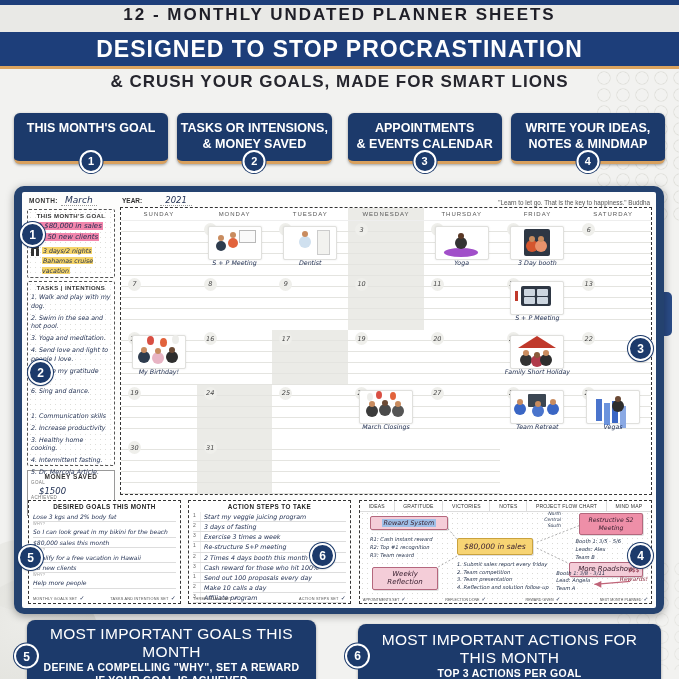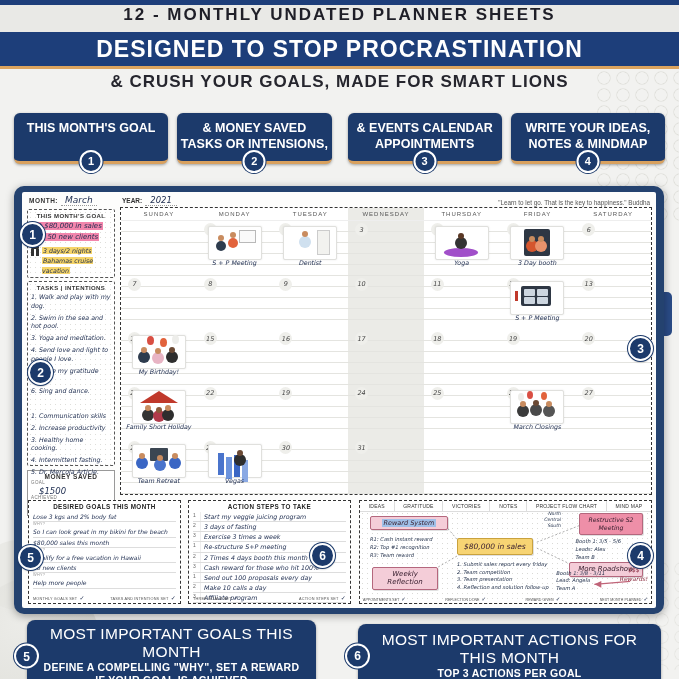--- a/index.html
+++ b/index.html
@@ -63,21 +63,21 @@
   .tasks-box{height:185px}
   .tasks-box p{margin:0 0 3.5px;font-size:6.3px;line-height:1.35}
   .tlist2{margin-top:16px}
   .money-box{border:1px solid #999;margin-top:4px;padding:1px 3px 3px;background:#fff}
   .money-title{font-size:6.5px;font-weight:700;text-align:center;letter-spacing:.5px;color:#333;margin:1px 0}
   .money-row .lbl{font-size:4.5px;color:#777;letter-spacing:.4px;display:block;line-height:1.1}
   .money-val{font-size:8.5px;margin-left:8px;line-height:1.2}
   
   .calendar{position:absolute;left:98px;top:2px;right:4px;height:301px}
   .cal-top{display:flex;justify-content:space-between;align-items:flex-end;padding:0 2px;height:12px}
-  .year-row{display:flex;gap:3px;align-items:baseline}
+  .year-row{display:flex;gap:18px;align-items:baseline}
   .year-label{font-size:6.5px;font-weight:700;color:#333}
   .year-value{font-size:8.5px;border-bottom:1px dotted #999;padding:0 5px}
   .cal-quote{font-size:6.3px;color:#555}
   .cal-frame{position:absolute;left:0;right:0;top:13px;bottom:0;border:1.5px dashed #333;
     display:flex;flex-direction:column;box-sizing:border-box;background:#fff}
   .cal-heads{display:flex;height:12px;border-bottom:1px solid #eee}
   .cal-head{flex:1;font-size:6px;letter-spacing:1px;color:#555;text-align:center;line-height:12px}
   .cal-body{flex:1;display:flex;flex-wrap:wrap}
   .cal-cell{width:14.2857%;height:20%;position:relative;box-sizing:border-box;background-color:#fff;
     background-image:repeating-linear-gradient(to bottom, transparent 0 10px, #e4e4e0 10px 11px)}
@@ -209,27 +209,27 @@
   <span>DESIGNED TO STOP PROCRASTINATION</span>
 </div>
 <div class="subtitle">&amp; CRUSH YOUR GOALS, MADE FOR SMART LIONS</div>
 
 <div class="features">
     <div class="feature-box">
       <div class="fline">THIS MONTH'S GOAL</div>
       <div class="fbadge">1</div>
     </div>
     <div class="feature-box">
+      <div class="fline">TASKS OR INTENSIONS,</div>
       <div class="fline">&amp; MONEY SAVED</div>
-      <div class="fline">TASKS OR INTENSIONS,</div>
       <div class="fbadge">2</div>
     </div>
     <div class="feature-box">
+      <div class="fline">APPOINTMENTS</div>
       <div class="fline">&amp; EVENTS CALENDAR</div>
-      <div class="fline">APPOINTMENTS</div>
       <div class="fbadge">3</div>
     </div>
     <div class="feature-box">
       <div class="fline">WRITE YOUR IDEAS,</div>
       <div class="fline">NOTES &amp; MINDMAP</div>
       <div class="fbadge">4</div>
     </div>
   </div>
 
 <div class="bookmark"></div>
@@ -372,30 +372,24 @@
               <span class="daynum">14</span>
               <div class="sticker k-party">
                 <span class="ob"></span>
                 <span class="p1"></span>
                 <span class="p2"></span>
                 <span class="p3"></span>
               </div>
               <div class="caption">My Birthday!</div>
             </div>
             <div class="cal-cell">
-              <span class="daynum">15</span>
-            </div>
-            <div class="cal-cell">
               <span class="daynum">16</span>
             </div>
             <div class="cal-cell wed-col">
               <span class="daynum">17</span>
-            </div>
-            <div class="cal-cell">
-              <span class="daynum">18</span>
             </div>
             <div class="cal-cell">
               <span class="daynum">19</span>
             </div>
             <div class="cal-cell">
               <span class="daynum">20</span>
             </div>
             <div class="cal-cell">
               <span class="daynum">21</span>
               <div class="sticker k-house">

